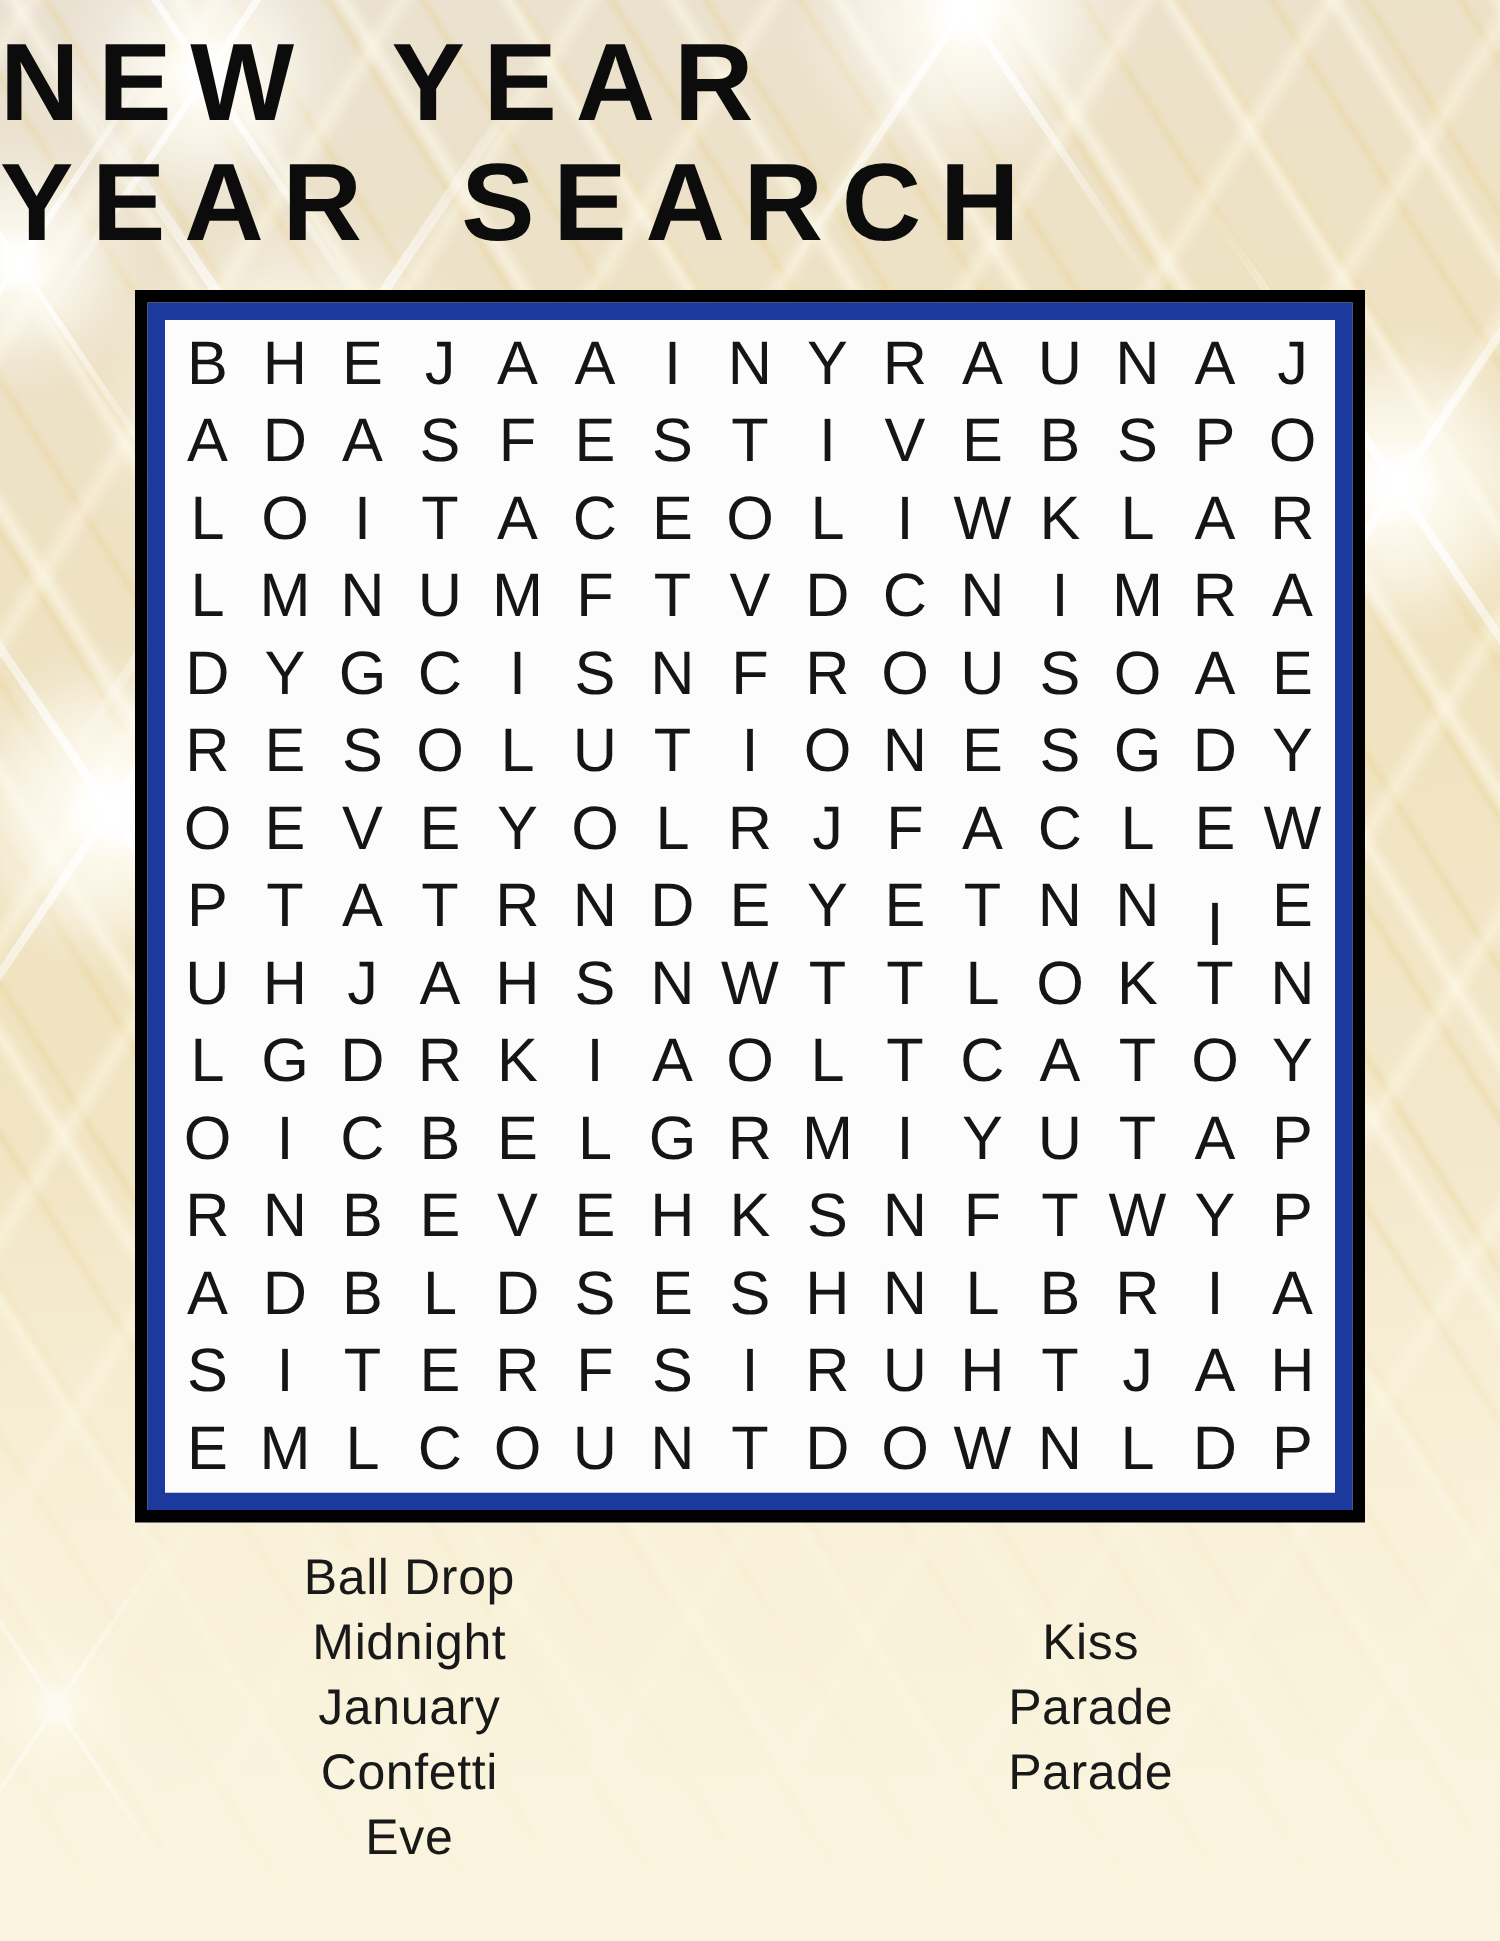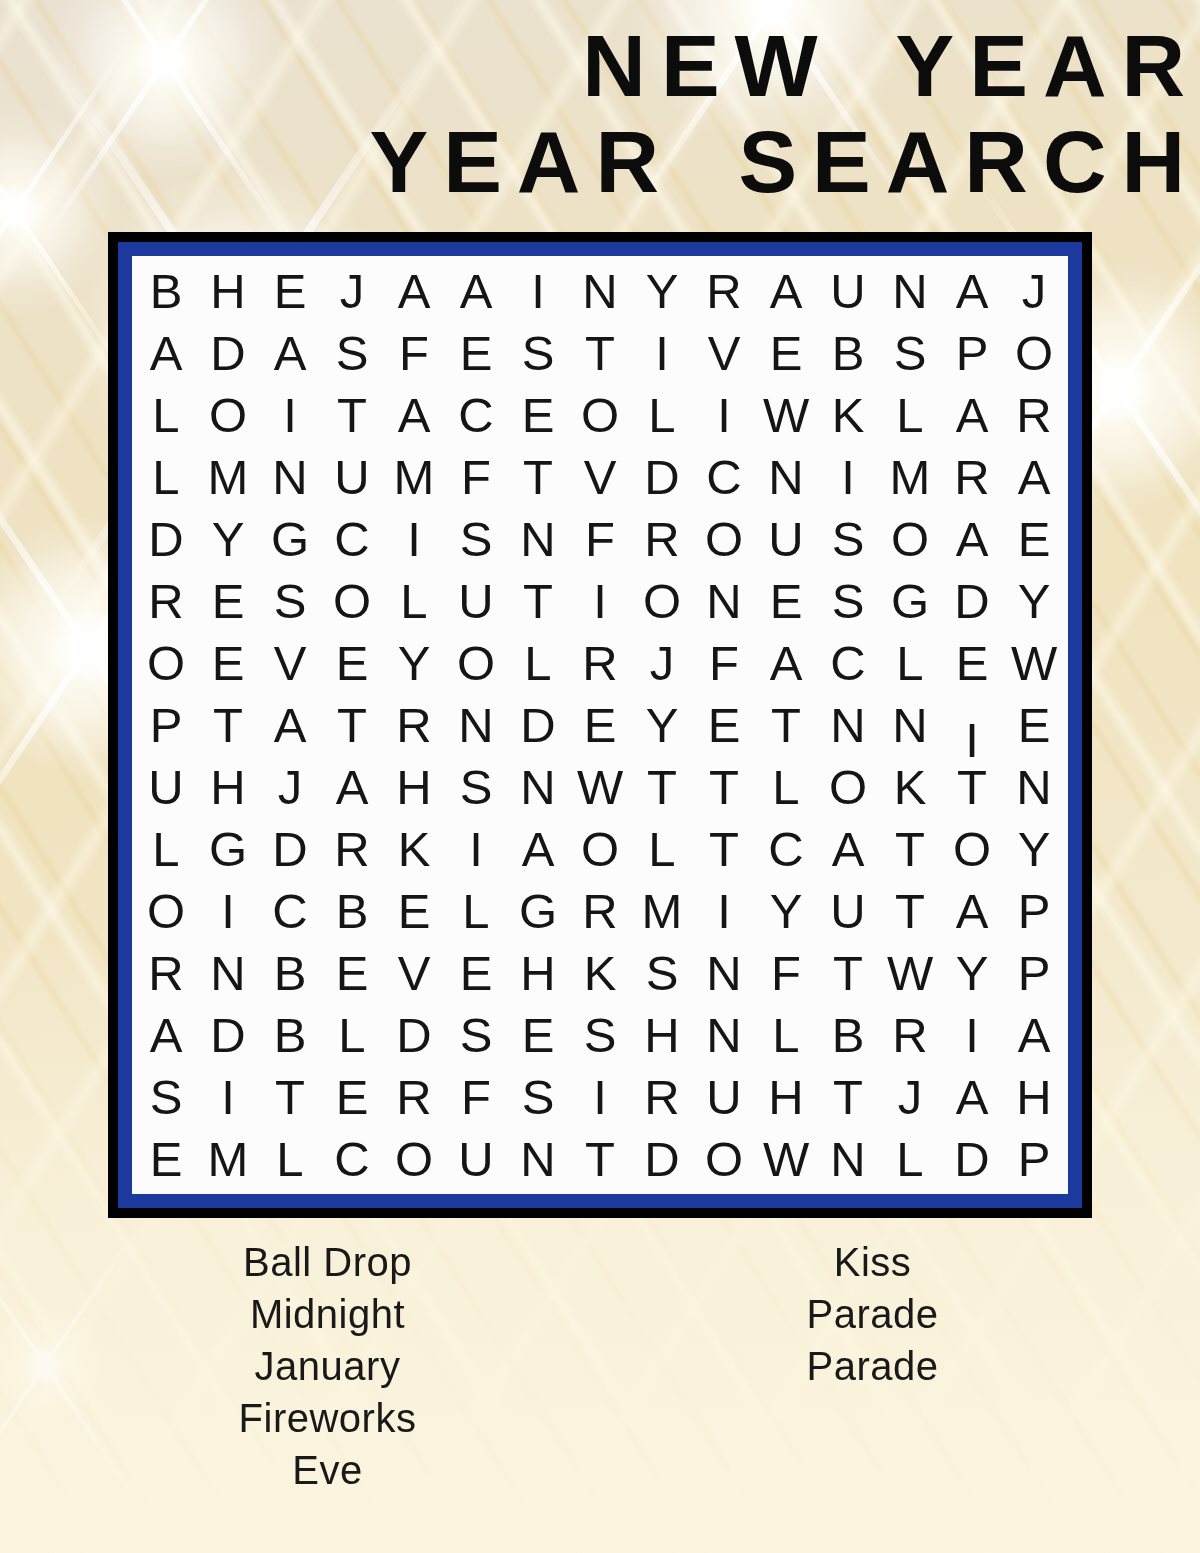--- a/index.html
+++ b/index.html
@@ -31,35 +31,35 @@
   .flare::before{transform:rotate(56deg);}
   .flare::after{transform:rotate(-56deg);}
   .f1{left:240px;top:332px;transform:translate(-50%,-50%) scale(1.15);}
   .f2{left:88px;top:648px;}
   .f3{left:772px;top:6px;transform:translate(-50%,-50%) scale(0.9);}
   .f4{left:1118px;top:388px;transform:translate(-50%,-50%) scale(0.95);}
   .f5{left:165px;top:60px;transform:translate(-50%,-50%) scale(0.8);}
   .f6{left:15px;top:210px;transform:translate(-50%,-50%) scale(0.7);}
   .f7{left:45px;top:1365px;transform:translate(-50%,-50%) scale(0.55);opacity:.6;}
 
-  .title{position:absolute;top:18px;left:0;width:100%;text-align:right;
+  .title{position:absolute;top:18px;left:0;width:100%;text-align:left;
     font-weight:700;font-size:88px;line-height:96px;letter-spacing:15px;word-spacing:25px;
     color:#0c0c0c;}
 
   .board{position:absolute;top:232px;left:50%;transform:translateX(-50%);
     border:10px solid var(--border-black,#000);}
   .board-blue{border:14px solid var(--border-blue,#1c3a9e);}
   .board-white{background:var(--grid-bg,#fcfcfc);padding:4px 3px;}
   .letter-grid{display:grid;grid-template-columns:repeat(15,62px);grid-auto-rows:62px;}
   .cell{display:flex;align-items:center;justify-content:center;
     font-size:49px;color:var(--grid-text,#151515);}
   .cell.lowered{transform:translateY(15px);}
 
   .word-list{position:absolute;top:1236px;left:0;right:0;
-    display:flex;justify-content:space-between;align-items:flex-start;padding:0 55px;}
+    display:flex;justify-content:space-between;align-items:center;padding:0 55px;}
   .word-col{flex:1;text-align:center;font-size:40px;line-height:52px;
     letter-spacing:0.5px;color:var(--word-text,#191919);}
   .word{white-space:nowrap;}
 </style>
 </head>
 <body>
 
 <div class="flare f1"></div>
 <div class="flare f2"></div>
 <div class="flare f3"></div>
@@ -305,21 +305,21 @@
         </div>
     </div>
   </div>
 </div>
 
 <footer class="word-list" id="word-list">
     <div class="word-col">
       <div class="word">Ball Drop</div>
       <div class="word">Midnight</div>
       <div class="word">January</div>
-      <div class="word">Fireworks</div>
+      <div class="word">Confetti</div>
       <div class="word">Eve</div>
     </div>
     <div class="word-col">
       <div class="word">Kiss</div>
       <div class="word">Parade</div>
       <div class="word">Parade</div>
     </div>
   </footer>
 
 </body></html>

